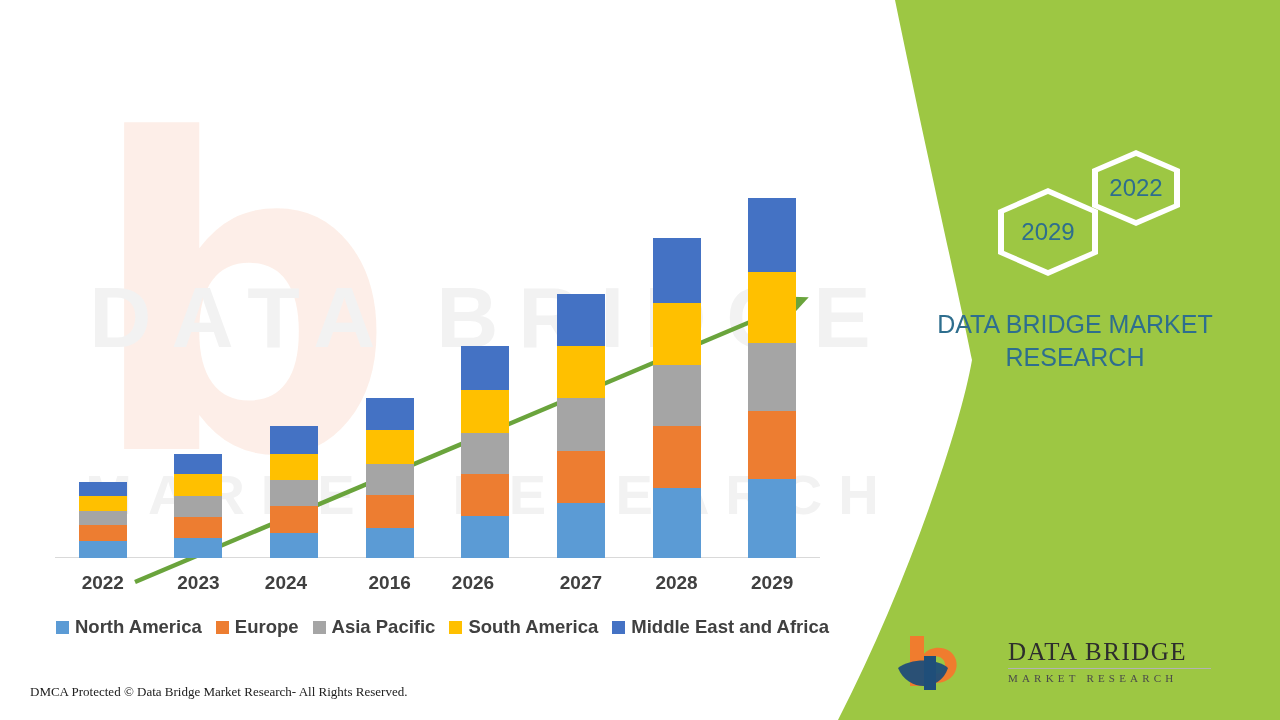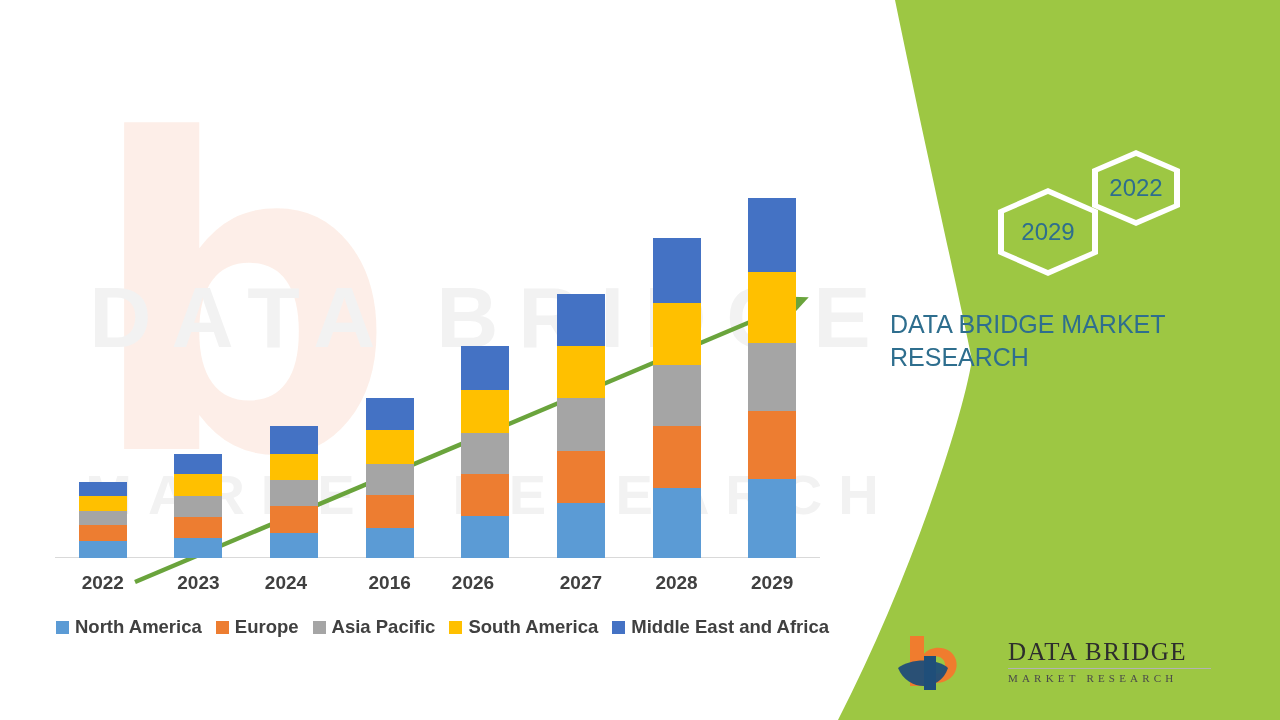--- a/index.html
+++ b/index.html
@@ -106,21 +106,21 @@
     display:flex;align-items:center;justify-content:center;
     font-size:24px;color:#2e6e8e;font-weight:400;
   }
   #hex-2022{left:222px;top:150px;width:88px;height:76px;}
   #hex-2022 .hex-inner{width:76px;height:64px;}
   #hex-2029 .hex-inner{width:88px;height:76px;}
   #hex-2029{left:128px;top:188px;width:100px;height:88px;}
 
   .panel-brand{
     position:absolute;left:20px;top:308px;width:370px;
-    text-align:left;color:#2e6e8e;
+    text-align:center;color:#2e6e8e;
     font-size:25px;line-height:33px;font-weight:400;
   }
 
   
   .logo{position:absolute;left:20px;top:630px;width:380px;height:70px;}
   .logo-text{
     position:absolute;left:118px;top:8px;
     font-family:"Liberation Serif", serif;
   }
   .logo-t1{font-size:25px;letter-spacing:1.5px;color:#2d2d2d;}
@@ -233,20 +233,21 @@
       <div class="legend-item">
         <span class="swatch" style="background: rgb(255, 192, 0);"></span>
         <span>South America</span>
       </div>
       <div class="legend-item">
         <span class="swatch" style="background: rgb(68, 114, 196);"></span>
         <span>Middle East and Africa</span>
       </div>
     </div>
 
+  <div class="footer-left">DMCA Protected © Data Bridge Market Research- All Rights Reserved.</div>
 
   <svg class="green-panel" viewBox="0 0 1280 720" preserveAspectRatio="none">
     <path id="green-shape" d="M1280,0 L895,0 C930,170 960,300 972,360 C960,430 905,590 838,720 L1280,720 Z" fill="#9dc743"></path>
   </svg>
 
   <div class="green-content">
 
     <div class="hex" id="hex-2022">
       <div class="hex-inner">
           <span>2022</span>

